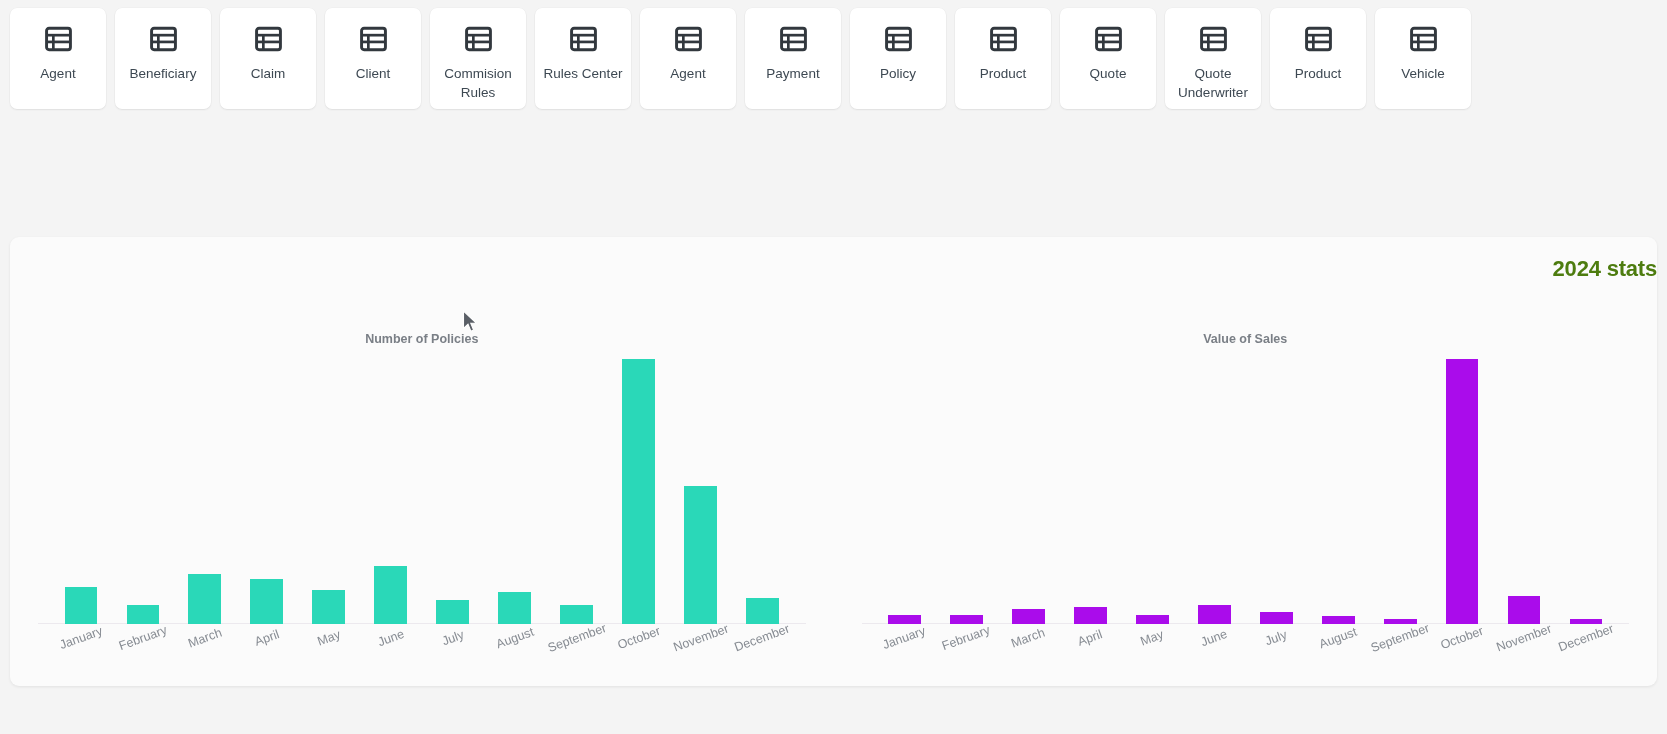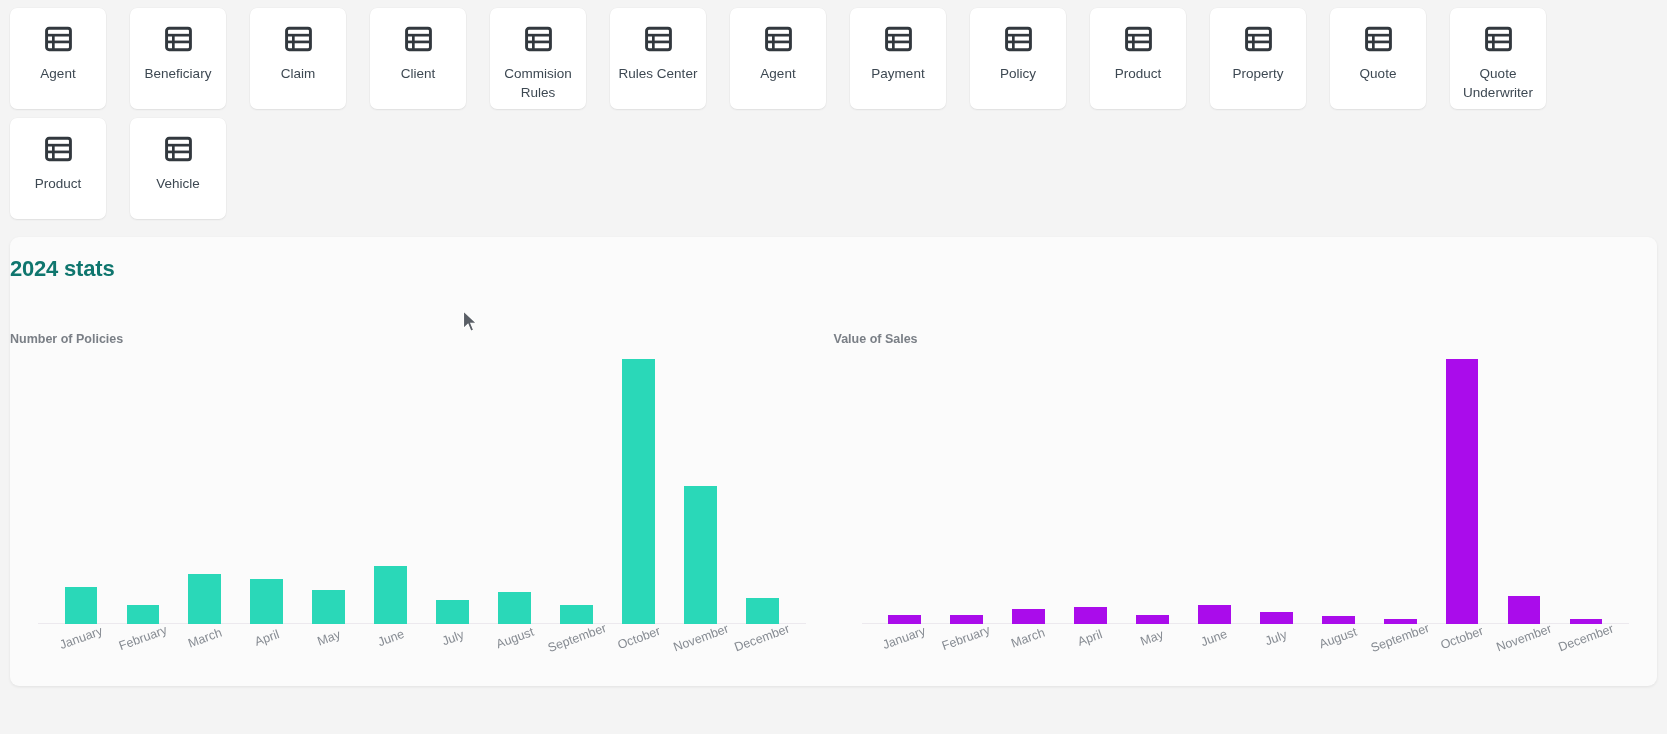--- a/index.html
+++ b/index.html
@@ -16,21 +16,21 @@
     background: #f4f4f4;
   }
 
   
   .tile-grid {
     position: absolute;
     left: 10px; top: 8px;
     width: 1650px;
     display: flex;
     flex-wrap: wrap;
-    gap: 9px 24px;
+    gap: 9px 9px;
   }
   .tile {
     width: 96px;
     height: 101px;
     background: #ffffff;
     border-radius: 7px;
     box-shadow: 0 1px 2px rgba(0,0,0,0.07), 0 0 0 0.5px rgba(0,0,0,0.03);
     display: flex;
     flex-direction: column;
     align-items: center;
@@ -59,42 +59,43 @@
     width: 1647px;
     height: 449px;
     background: #fbfbfb;
     border-radius: 9px;
     box-shadow: 0 1px 3px rgba(0,0,0,0.08);
     overflow: hidden;
   }
   .stats-title {
     position: absolute;
     left: 0; right: 0; top: 19px;
-    text-align: left;
+    text-align: right;
     font-size: 22px;
     font-weight: bold;
-    color: #0f766e;
+    color: #4d7c0f;
     letter-spacing: -0.2px;
   }
   .charts-row {
     position: absolute;
     left: 0; top: 60px;
     width: 100%;
     height: 389px;
     display: flex;
   }
   .chart-pane {
     position: relative;
     flex: 1 1 50%;
     height: 100%;
   }
   .chart-subtitle {
     position: absolute;
     left: 0; right: 0;
     top: 35px;
+    text-align: center;
     font-size: 12.5px;
     font-weight: bold;
     color: #7a7f86;
   }
   .plot {
     position: absolute;
     left: 0; right: 0;
     bottom: 0;
     top: 0;
   }
@@ -256,29 +257,20 @@
         </svg>
         <span class="tile-label">Product</span>
       </div>
       <div class="tile">
         <svg class="tile-icon" viewBox="0 0 24 22">
           <rect x="1.4" y="1.4" width="21.2" height="19.2" rx="2.2" ry="2.2" fill="none" stroke="#32383e" stroke-width="2.6"></rect>
           <line x1="1.4" y1="7.6" x2="22.6" y2="7.6" stroke="#32383e" stroke-width="2.4"></line>
           <line x1="1.4" y1="13.6" x2="22.6" y2="13.6" stroke="#32383e" stroke-width="2.4"></line>
           <line x1="7.4" y1="7.6" x2="7.4" y2="20.6" stroke="#32383e" stroke-width="2.4"></line>
         </svg>
-        <span class="tile-label">Property</span>
-      </div>
-      <div class="tile">
-        <svg class="tile-icon" viewBox="0 0 24 22">
-          <rect x="1.4" y="1.4" width="21.2" height="19.2" rx="2.2" ry="2.2" fill="none" stroke="#32383e" stroke-width="2.6"></rect>
-          <line x1="1.4" y1="7.6" x2="22.6" y2="7.6" stroke="#32383e" stroke-width="2.4"></line>
-          <line x1="1.4" y1="13.6" x2="22.6" y2="13.6" stroke="#32383e" stroke-width="2.4"></line>
-          <line x1="7.4" y1="7.6" x2="7.4" y2="20.6" stroke="#32383e" stroke-width="2.4"></line>
-        </svg>
         <span class="tile-label">Quote</span>
       </div>
       <div class="tile">
         <svg class="tile-icon" viewBox="0 0 24 22">
           <rect x="1.4" y="1.4" width="21.2" height="19.2" rx="2.2" ry="2.2" fill="none" stroke="#32383e" stroke-width="2.6"></rect>
           <line x1="1.4" y1="7.6" x2="22.6" y2="7.6" stroke="#32383e" stroke-width="2.4"></line>
           <line x1="1.4" y1="13.6" x2="22.6" y2="13.6" stroke="#32383e" stroke-width="2.4"></line>
           <line x1="7.4" y1="7.6" x2="7.4" y2="20.6" stroke="#32383e" stroke-width="2.4"></line>
         </svg>
         <span class="tile-label">Quote Underwriter</span>

